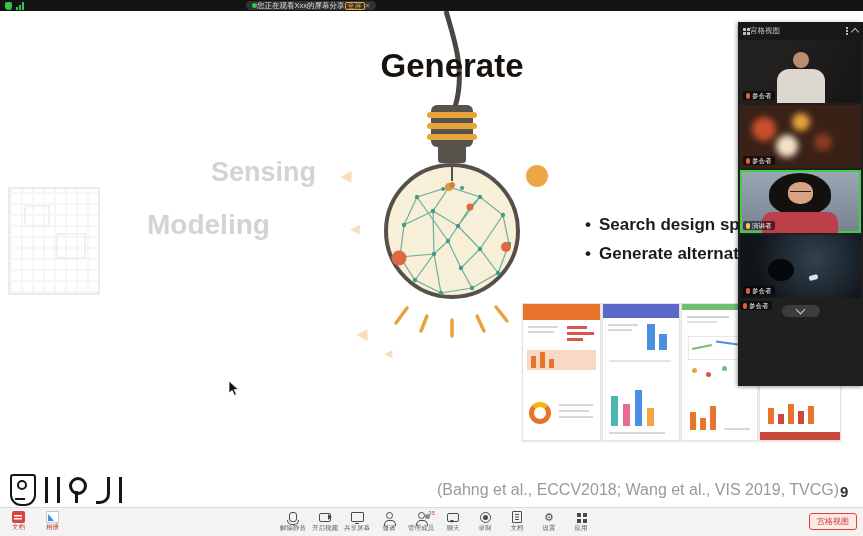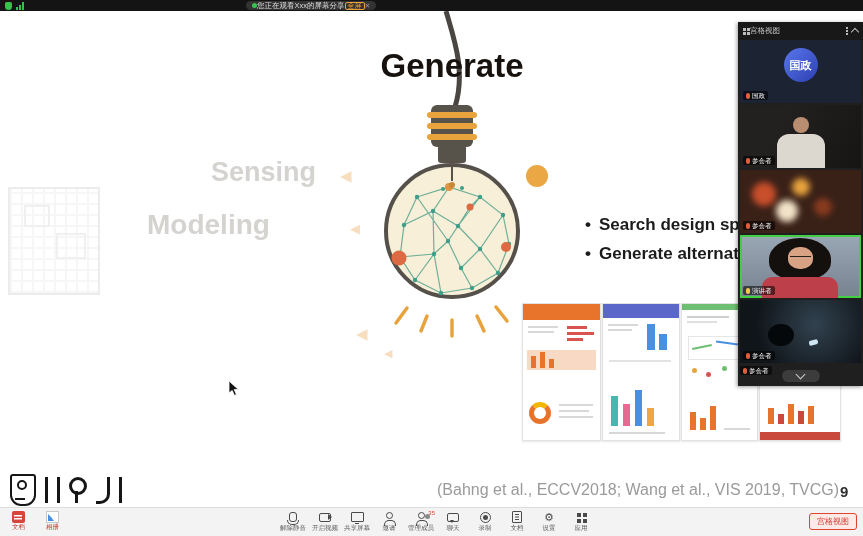--- a/index.html
+++ b/index.html
@@ -325,27 +325,20 @@
   </div>
 
   <div class="sidebar">
     <div class="sb-header">
       <span class="sb-grid"></span>
       <span class="sb-title">宫格视图</span>
       <span class="sb-dots"></span>
       <span class="chev-up"></span>
     </div>
 
-    <div class="tile tile1">
-      <div class="avatar">国政</div>
-      <div class="pbadge">
-        <i class="b-mic"></i>
-        <span>国政</span>
-      </div>
-    </div>
 
     <div class="tile tile2">
       <div class="p-head"></div>
       <div class="p-body"></div>
       <div class="pbadge">
         <i class="b-mic"></i>
         <span>参会者</span>
       </div>
     </div>
 

